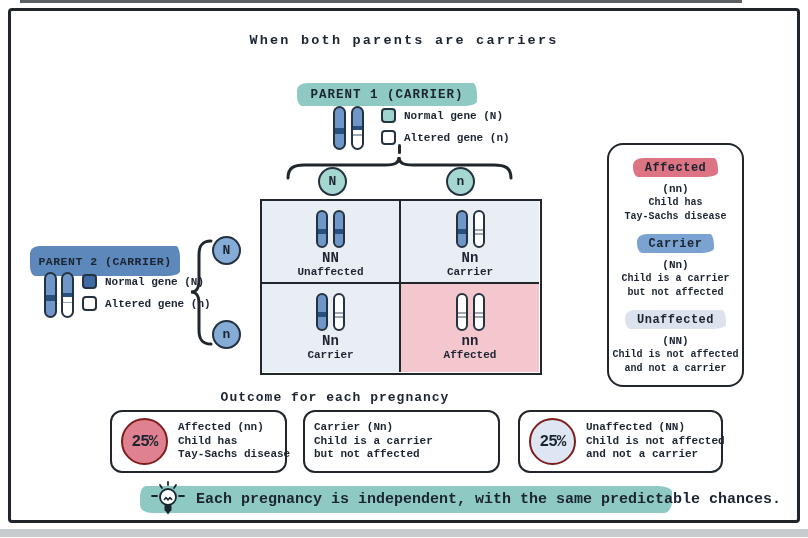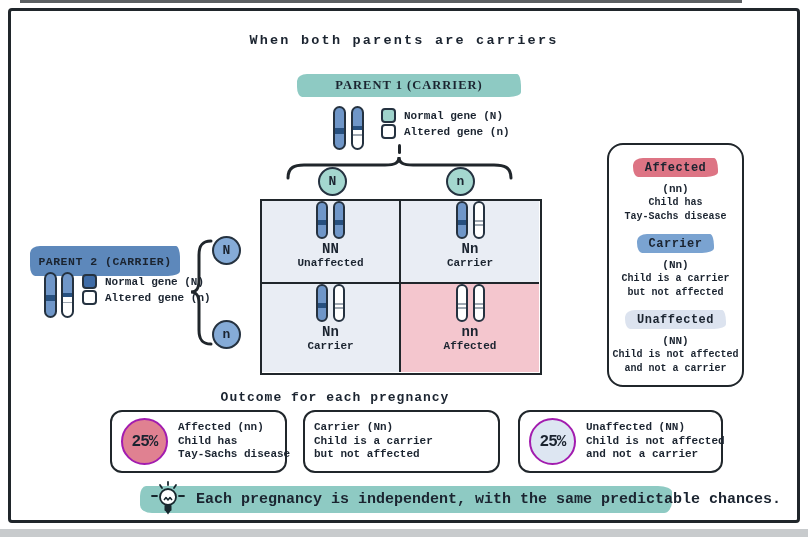--- a/index.html
+++ b/index.html
@@ -14,64 +14,64 @@
   #title{left:0;top:13px;width:808px;text-align:center;font-size:23px;font-weight:bold;letter-spacing:.5px;}
   #subtitle{left:0;top:33px;width:808px;text-align:center;font-size:13.5px;font-weight:bold;letter-spacing:2.2px;}
   
   .hl{display:flex;align-items:center;justify-content:center;font-weight:bold;
       border-radius:10px 4px 12px 5px / 7px 12px 5px 10px;}
   .hl-teal{background:#8ecac3;}
   .hl-blue{background:#5d88bb;}
   .hl-pink{background:#dd7484;}
   .hl-light{background:#dce3ef;}
   .hl-midblue{background:#7aa3d1;}
-  #p1-label{left:297px;top:74px;width:224px;height:23px;font-size:12.5px;letter-spacing:1px;font-family:Liberation Serif, serif;}
+  #p1-label{left:297px;top:83px;width:180px;height:23px;font-size:12.5px;letter-spacing:1px;}
   #p2-label{left:30px;top:246px;width:150px;height:30px;font-size:11.5px;letter-spacing:.5px;}
   
   .chrom{width:13px;height:44px;border:2px solid #253240;border-radius:7px;box-sizing:border-box;}
   .chrom.sm{width:12px;height:38px;border-radius:6px;}
   .cN{background:linear-gradient(to bottom,#6f96c8 0%,#6f96c8 50%,#27507f 50%,#27507f 64%,#6f96c8 64%);}
   .cn{background:linear-gradient(to bottom,#ffffff 0%,#ffffff 51%,#9fa8b2 51%,#9fa8b2 55%,#ffffff 55%,#ffffff 63%,#9fa8b2 63%,#9fa8b2 67%,#ffffff 67%);}
   .cHalf{background:linear-gradient(to bottom,#6f96c8 0%,#6f96c8 45%,#27507f 45%,#27507f 55%,#ffffff 55%,#ffffff 66%,#9fa8b2 66%,#9fa8b2 70%,#ffffff 70%);}
   .pair{display:flex;gap:5px;}
   
-  .legend{display:flex;flex-direction:column;gap:1px;}
+  .legend{display:flex;flex-direction:column;gap:7px;}
   .legend-row{display:flex;align-items:center;gap:8px;font-size:11px;font-weight:bold;}
   .sw{width:15px;height:15px;border:2px solid #253240;border-radius:4px;box-sizing:border-box;}
   .sw-teal{background:#9fd3cb;} .sw-white{background:#ffffff;} .sw-dkblue{background:#3e6ba6;}
   #p1-legend{left:381px;top:108px;}
   #p2-legend{left:82px;top:274px;}
   
   .allele{width:29px;height:29px;border:2px solid #253240;border-radius:50%;display:flex;
           align-items:center;justify-content:center;font-size:13px;font-weight:bold;box-sizing:border-box;}
   .al-teal{background:#a4d7cf;} .al-blue{background:#85abd7;}
   #p1-alN{left:318px;top:167px;} #p1-aln{left:446px;top:167px;}
   #p2-alN{left:212px;top:236px;} #p2-aln{left:212px;top:320px;}
   #p1-stem{left:398px;top:144px;width:3px;height:10px;background:#20262b;border-radius:2px;}
   
   #punnett{left:260px;top:199px;width:282px;height:176px;border:2.5px solid #20262b;box-sizing:border-box;
            display:grid;grid-template-columns:139px 138px;grid-template-rows:83px 88px;}
-  .pcell{display:flex;flex-direction:column;align-items:center;box-sizing:border-box;background:#e9edf4;}
+  .pcell{display:flex;flex-direction:column;align-items:center;padding-top:9px;box-sizing:border-box;background:#e9edf4;}
   .pcell.pink{background:#f4c6ce;}
   .pcell.bR{border-right:2px solid #20262b;} .pcell.bB{border-bottom:2px solid #20262b;}
   .genotype{font-size:14px;font-weight:bold;margin-top:3px;line-height:15px;}
   .phenotype{font-size:11px;font-weight:bold;line-height:13px;}
   
   #side-panel{left:607px;top:143px;width:137px;height:244px;border:2.5px solid #20262b;border-radius:16px;
               box-sizing:border-box;display:flex;flex-direction:column;align-items:center;padding-top:13px;gap:11px;background:#fff;}
   .sp-item{display:flex;flex-direction:column;align-items:center;gap:1px;}
   .sp-hl{height:19px;padding:0 12px;font-size:12px;letter-spacing:.5px;margin-bottom:5px;}
   .sp-geno{font-size:11px;font-weight:bold;line-height:13px;}
   .sp-line{font-size:10px;font-weight:bold;line-height:12.5px;white-space:nowrap;}
   
   #outcome-heading{left:165px;top:390px;width:340px;text-align:center;font-size:13px;font-weight:bold;letter-spacing:1px;}
   .outcome-box{top:410px;height:63px;border:2.5px solid #20262b;border-radius:12px;box-sizing:border-box;
                display:flex;align-items:center;padding-left:9px;gap:10px;background:#fff;}
   #outcome-1{left:110px;width:177px;} #outcome-2{left:303px;width:197px;} #outcome-3{left:518px;width:205px;}
-  .pct{width:47px;height:47px;min-width:47px;border:2px solid #a21caf;border-radius:50%;display:flex;align-items:center;
+  .pct{width:47px;height:47px;min-width:47px;border:2px solid #7f1d1d;border-radius:50%;display:flex;align-items:center;
        justify-content:center;font-size:16px;font-weight:bold;box-sizing:border-box;letter-spacing:-1px;}
   .pct-pink{background:#e08191;} .pct-blue{background:#82abd9;} .pct-light{background:#dde6f2;}
   .oc-text{display:flex;flex-direction:column;font-size:11px;font-weight:bold;line-height:13.5px;white-space:nowrap;}
   
   #footnote-strip{left:140px;top:486px;width:532px;height:27px;background:#8ecac3;
                   border-radius:6px 14px 8px 12px / 10px 6px 12px 8px;}
   #footnote-text{left:196px;top:486px;height:27px;line-height:27px;font-size:15px;font-weight:bold;white-space:nowrap;}
   svg{display:block;}
 </style>
 </head>

